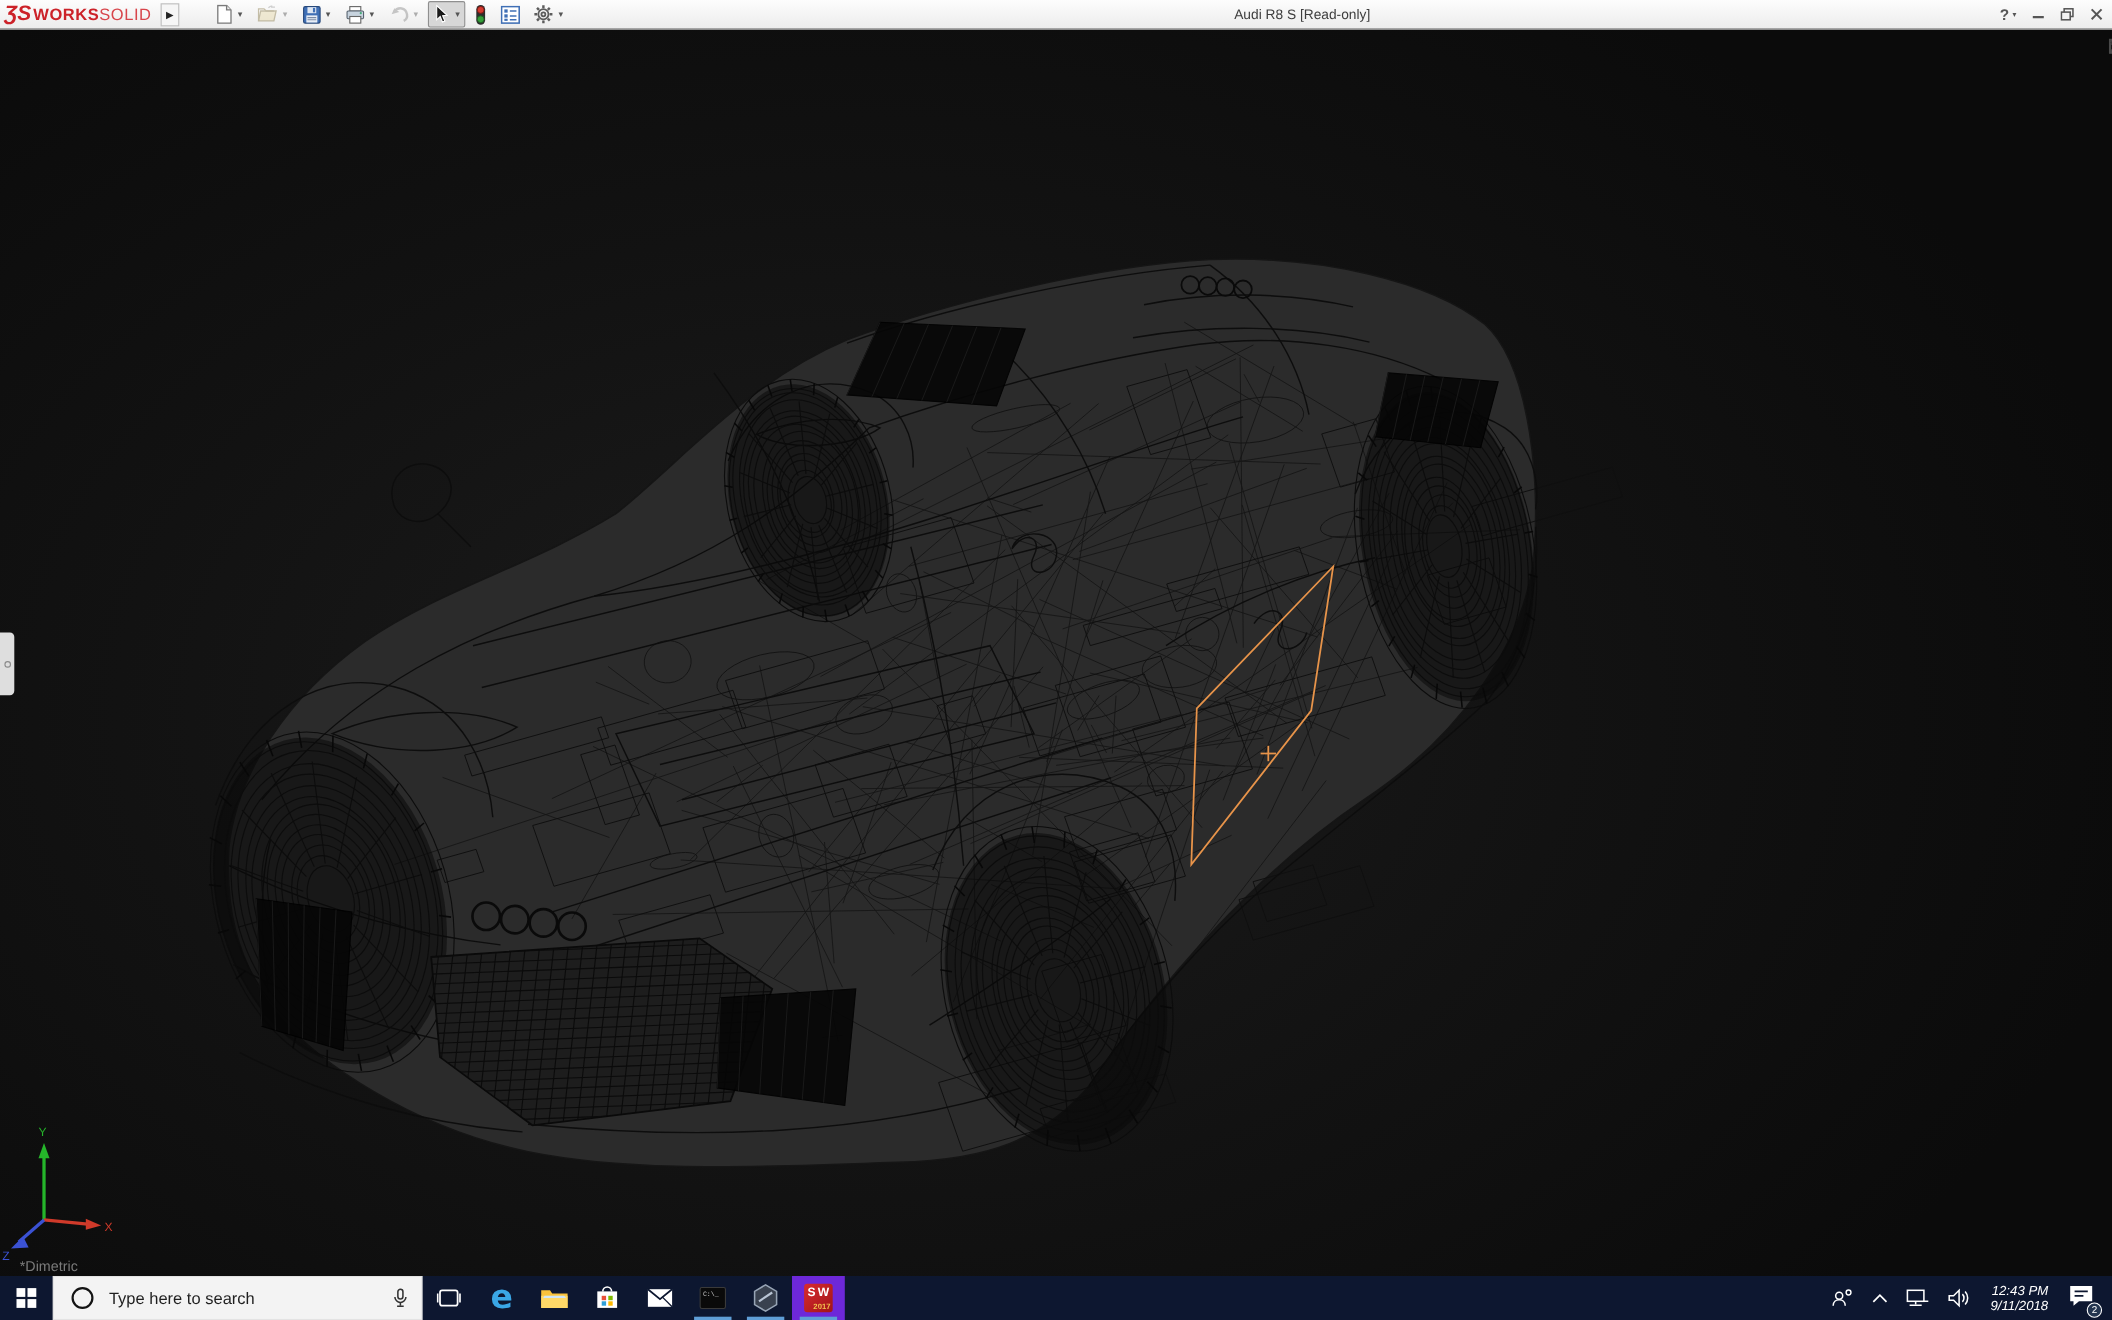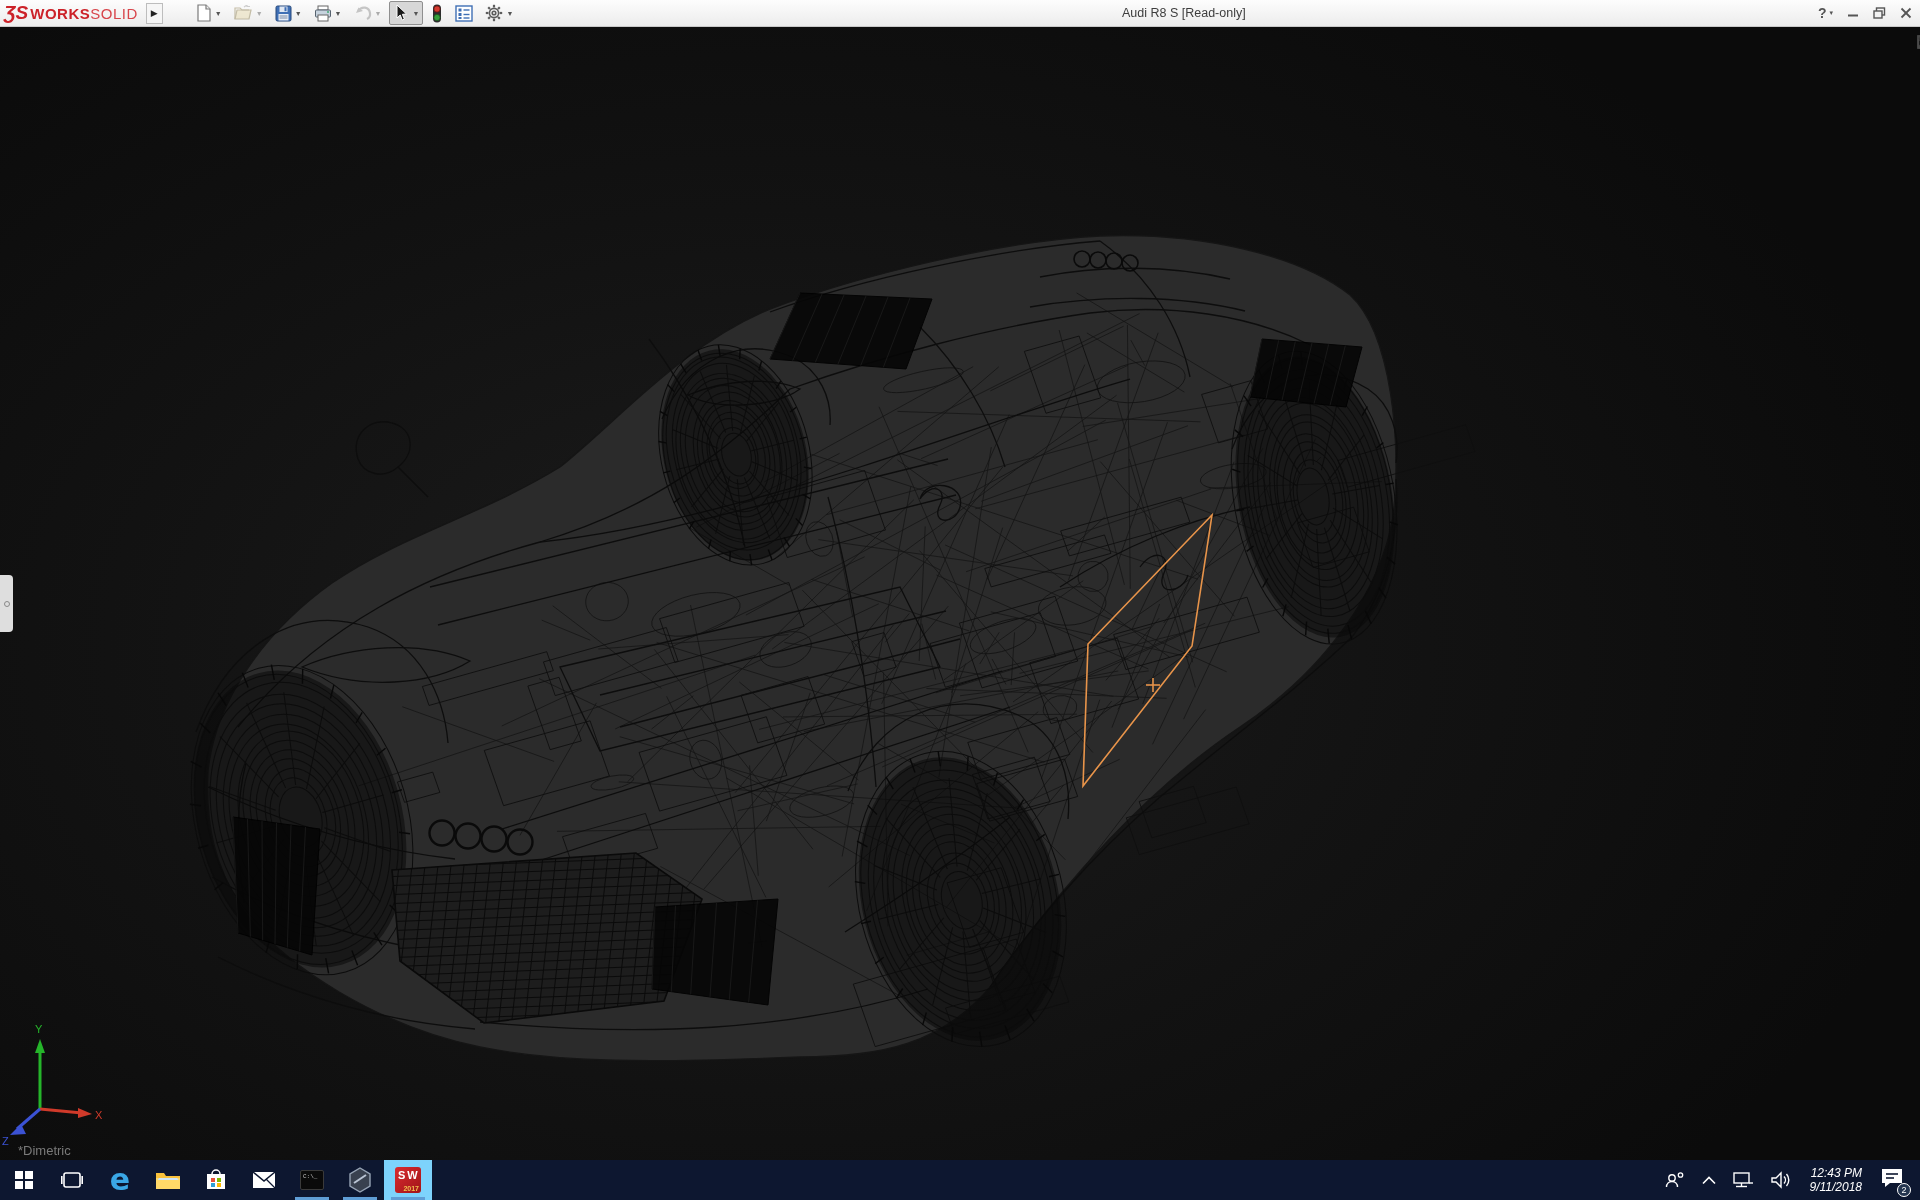--- a/index.html
+++ b/index.html
@@ -37,21 +37,21 @@
   .side-tab { position:absolute; left:0; top:548px; width:13px; height:57px; background:#dedede;
     border-radius:0 4px 4px 0; display:flex; align-items:center; justify-content:center; }
   .side-tab .dot { width:6px; height:6px; border:1.5px solid #8a8a8a; border-radius:50%; }
   .view-label { position:absolute; left:18px; bottom:2px; font-size:13px; color:#7a7a7a; }
 
   
   .taskbar { position:absolute; bottom:0; left:0; width:1920px; height:40px; background:#0d1730;
     display:flex; align-items:stretch; z-index:40; }
   .tb-btn { width:48px; display:flex; align-items:center; justify-content:center; position:relative; flex:none; }
   .tb-btn.running::after { content:""; position:absolute; bottom:0; left:7px; right:7px; height:3px; background:#5f9ed6; }
-  .tb-btn.active-app { background:#7dd3fc;align-items:center; }
+  .tb-btn.active-app { background:#6d28d9;align-items:center; }
   .start-grid { display:grid; grid-template-columns:8px 8px; grid-template-rows:8px 8px; gap:2px; }
   .start-grid div { background:#fff; }
   .searchbox { width:336px; flex:none; background:#f3f3f3; display:flex; align-items:center; border:1px solid #e3e3e3; }
   .search-ring { width:20px; height:20px; border:2.6px solid #141414; border-radius:50%; margin:0 14px 0 16px; flex:none; }
   .searchbox input { border:none; outline:none; background:transparent; font-size:15px; color:#1f1f1f;
     font-family:"Liberation Sans", sans-serif; flex:1; }
   .searchbox input::placeholder { color:#1f1f1f; opacity:1; }
   .mic { margin-right:12px; flex:none; }
   .edge-e { font-size:30px; font-weight:bold; color:#3aa7e6; font-family:"DejaVu Sans", sans-serif; line-height:1; }
   .cmd-box { width:24px; height:20px; background:#0a0a0a; border:1px solid #3a3a3a; border-radius:2px;
@@ -752,20 +752,30 @@
 <div class="taskbar">
   <div class="tb-btn">
     <div class="start-grid">
         <div></div>
         <div></div>
         <div></div>
         <div></div>
       </div>
   </div>
 
+  <div class="searchbox">
+    <div class="search-ring"></div>
+    <input type="text" placeholder="Type here to search" style="">
+    <svg class="mic" width="14" height="18" viewBox="0 0 14 18">
+      <rect x="4.7" y="1" width="4.6" height="9" rx="2.3" fill="none" stroke="#333" stroke-width="1.4"></rect>
+      <path d="M2 8 a5 5 0 0 0 10 0" fill="none" stroke="#333" stroke-width="1.4"></path>
+      <line x1="7" y1="13" x2="7" y2="16" stroke="#333" stroke-width="1.4"></line>
+      <line x1="4" y1="16.5" x2="10" y2="16.5" stroke="#333" stroke-width="1.4"></line>
+    </svg>
+  </div>
 
   <div class="tb-btn">
     <svg width="22" height="18">
       <rect x="3" y="2" width="16" height="14" rx="2" fill="none" stroke="#fff" stroke-width="1.6"></rect>
       <line x1="0.8" y1="5" x2="0.8" y2="13" stroke="#fff" stroke-width="1.6"></line>
       <line x1="21.2" y1="5" x2="21.2" y2="13" stroke="#fff" stroke-width="1.6"></line>
     </svg>
   </div>
   <div class="tb-btn">
     <span class="edge-e">e</span>

